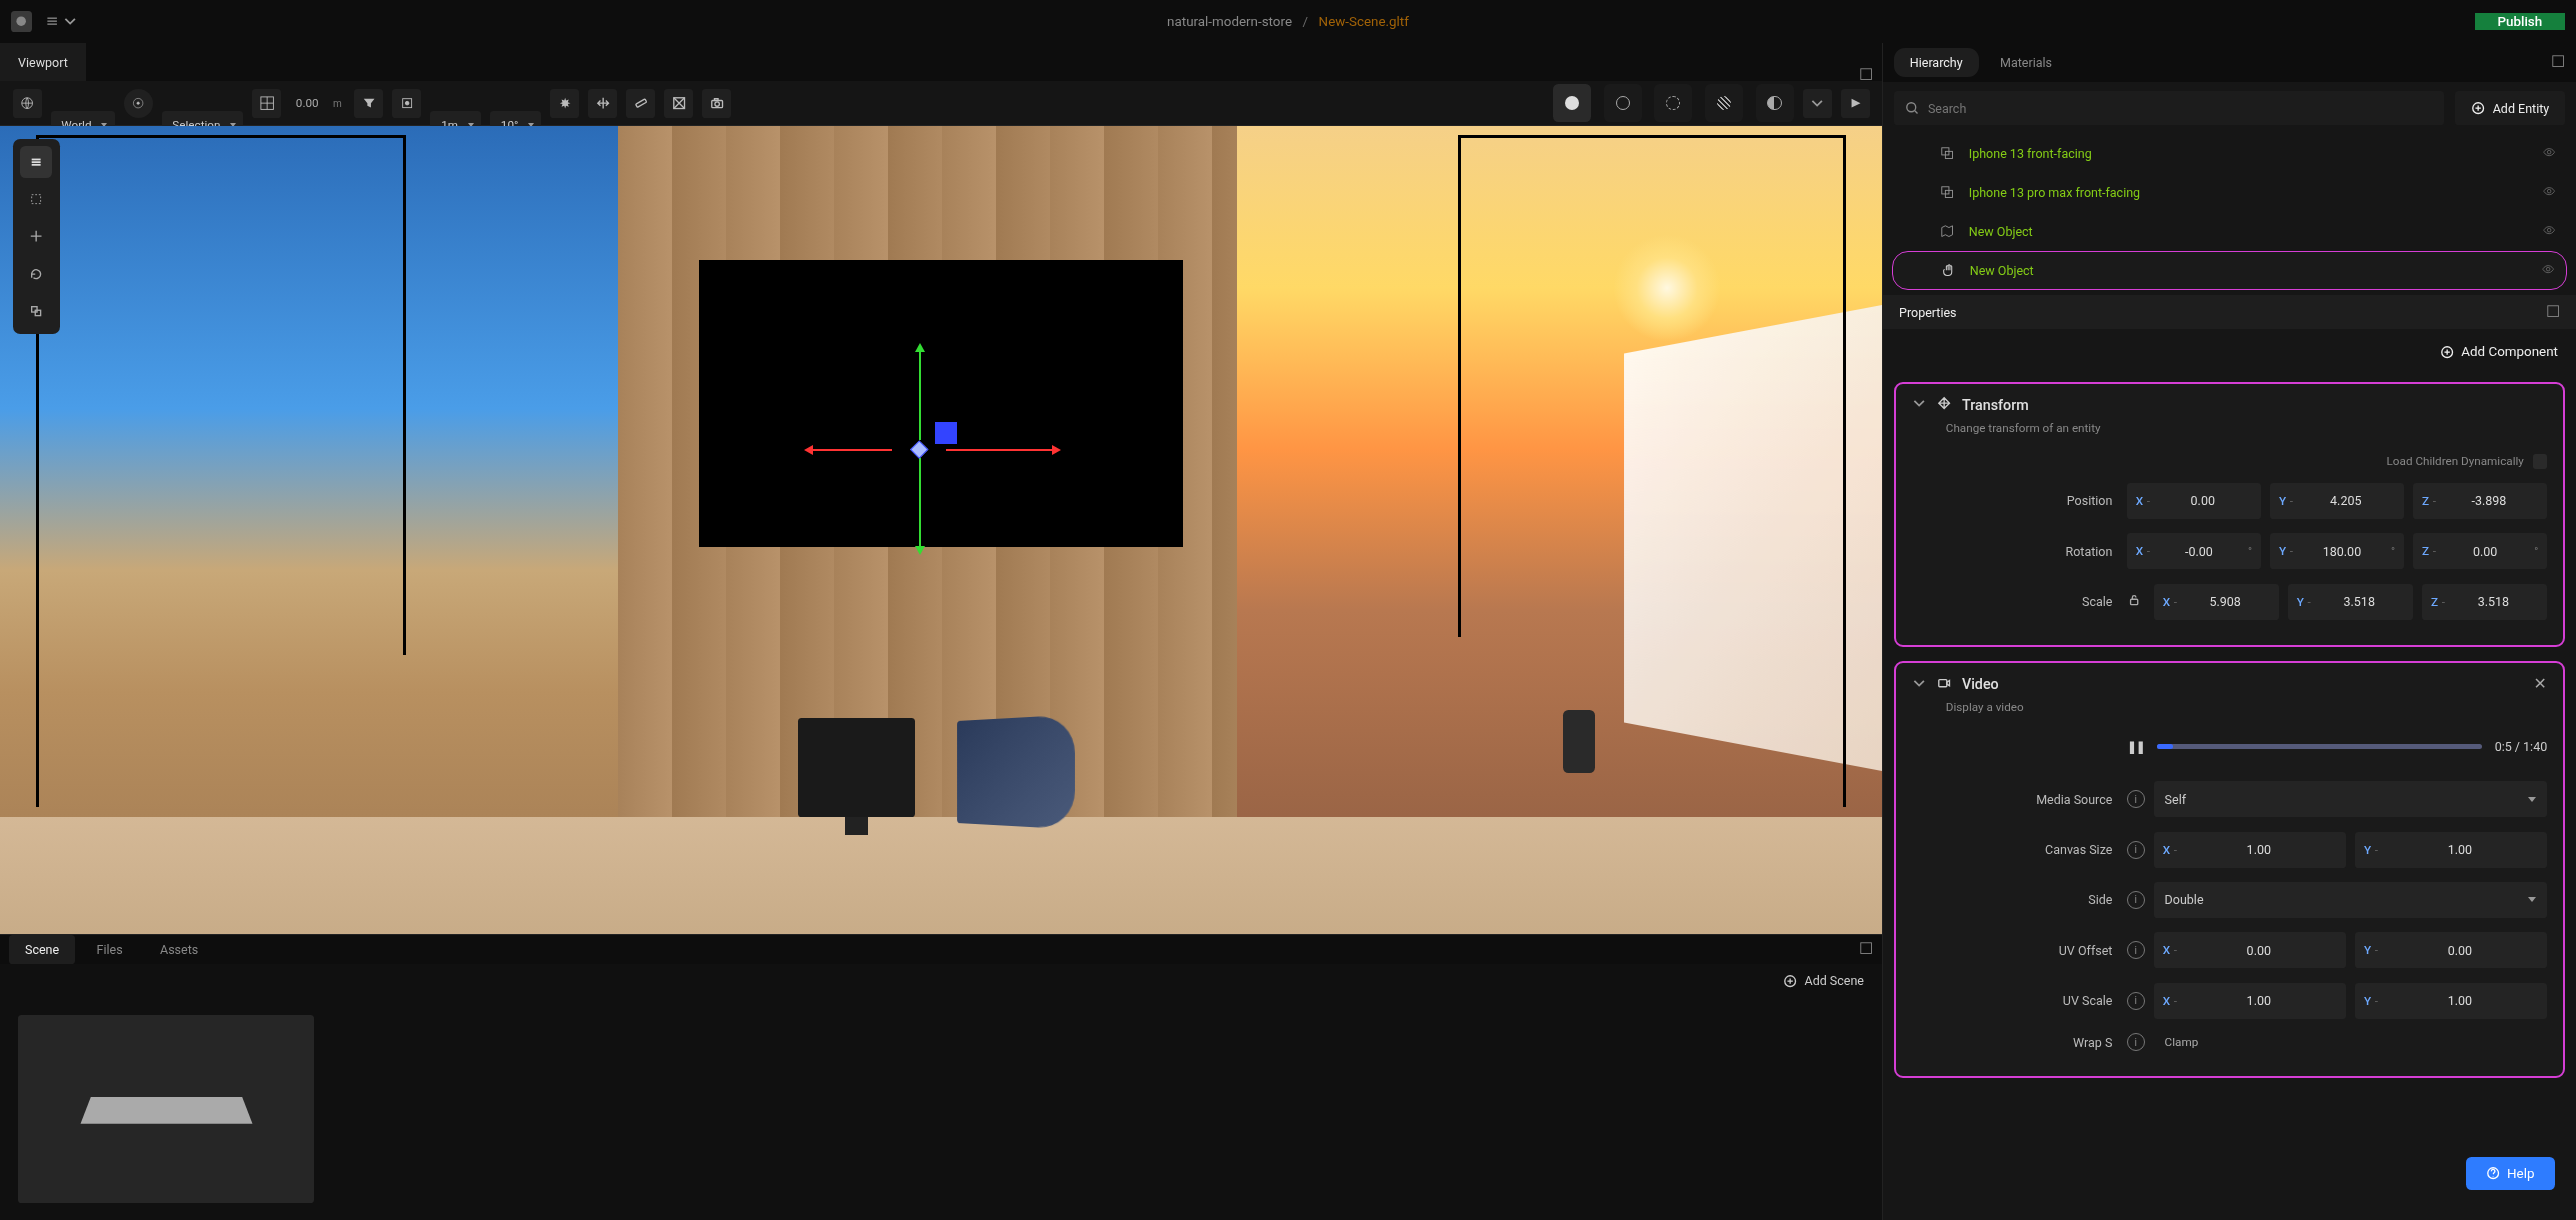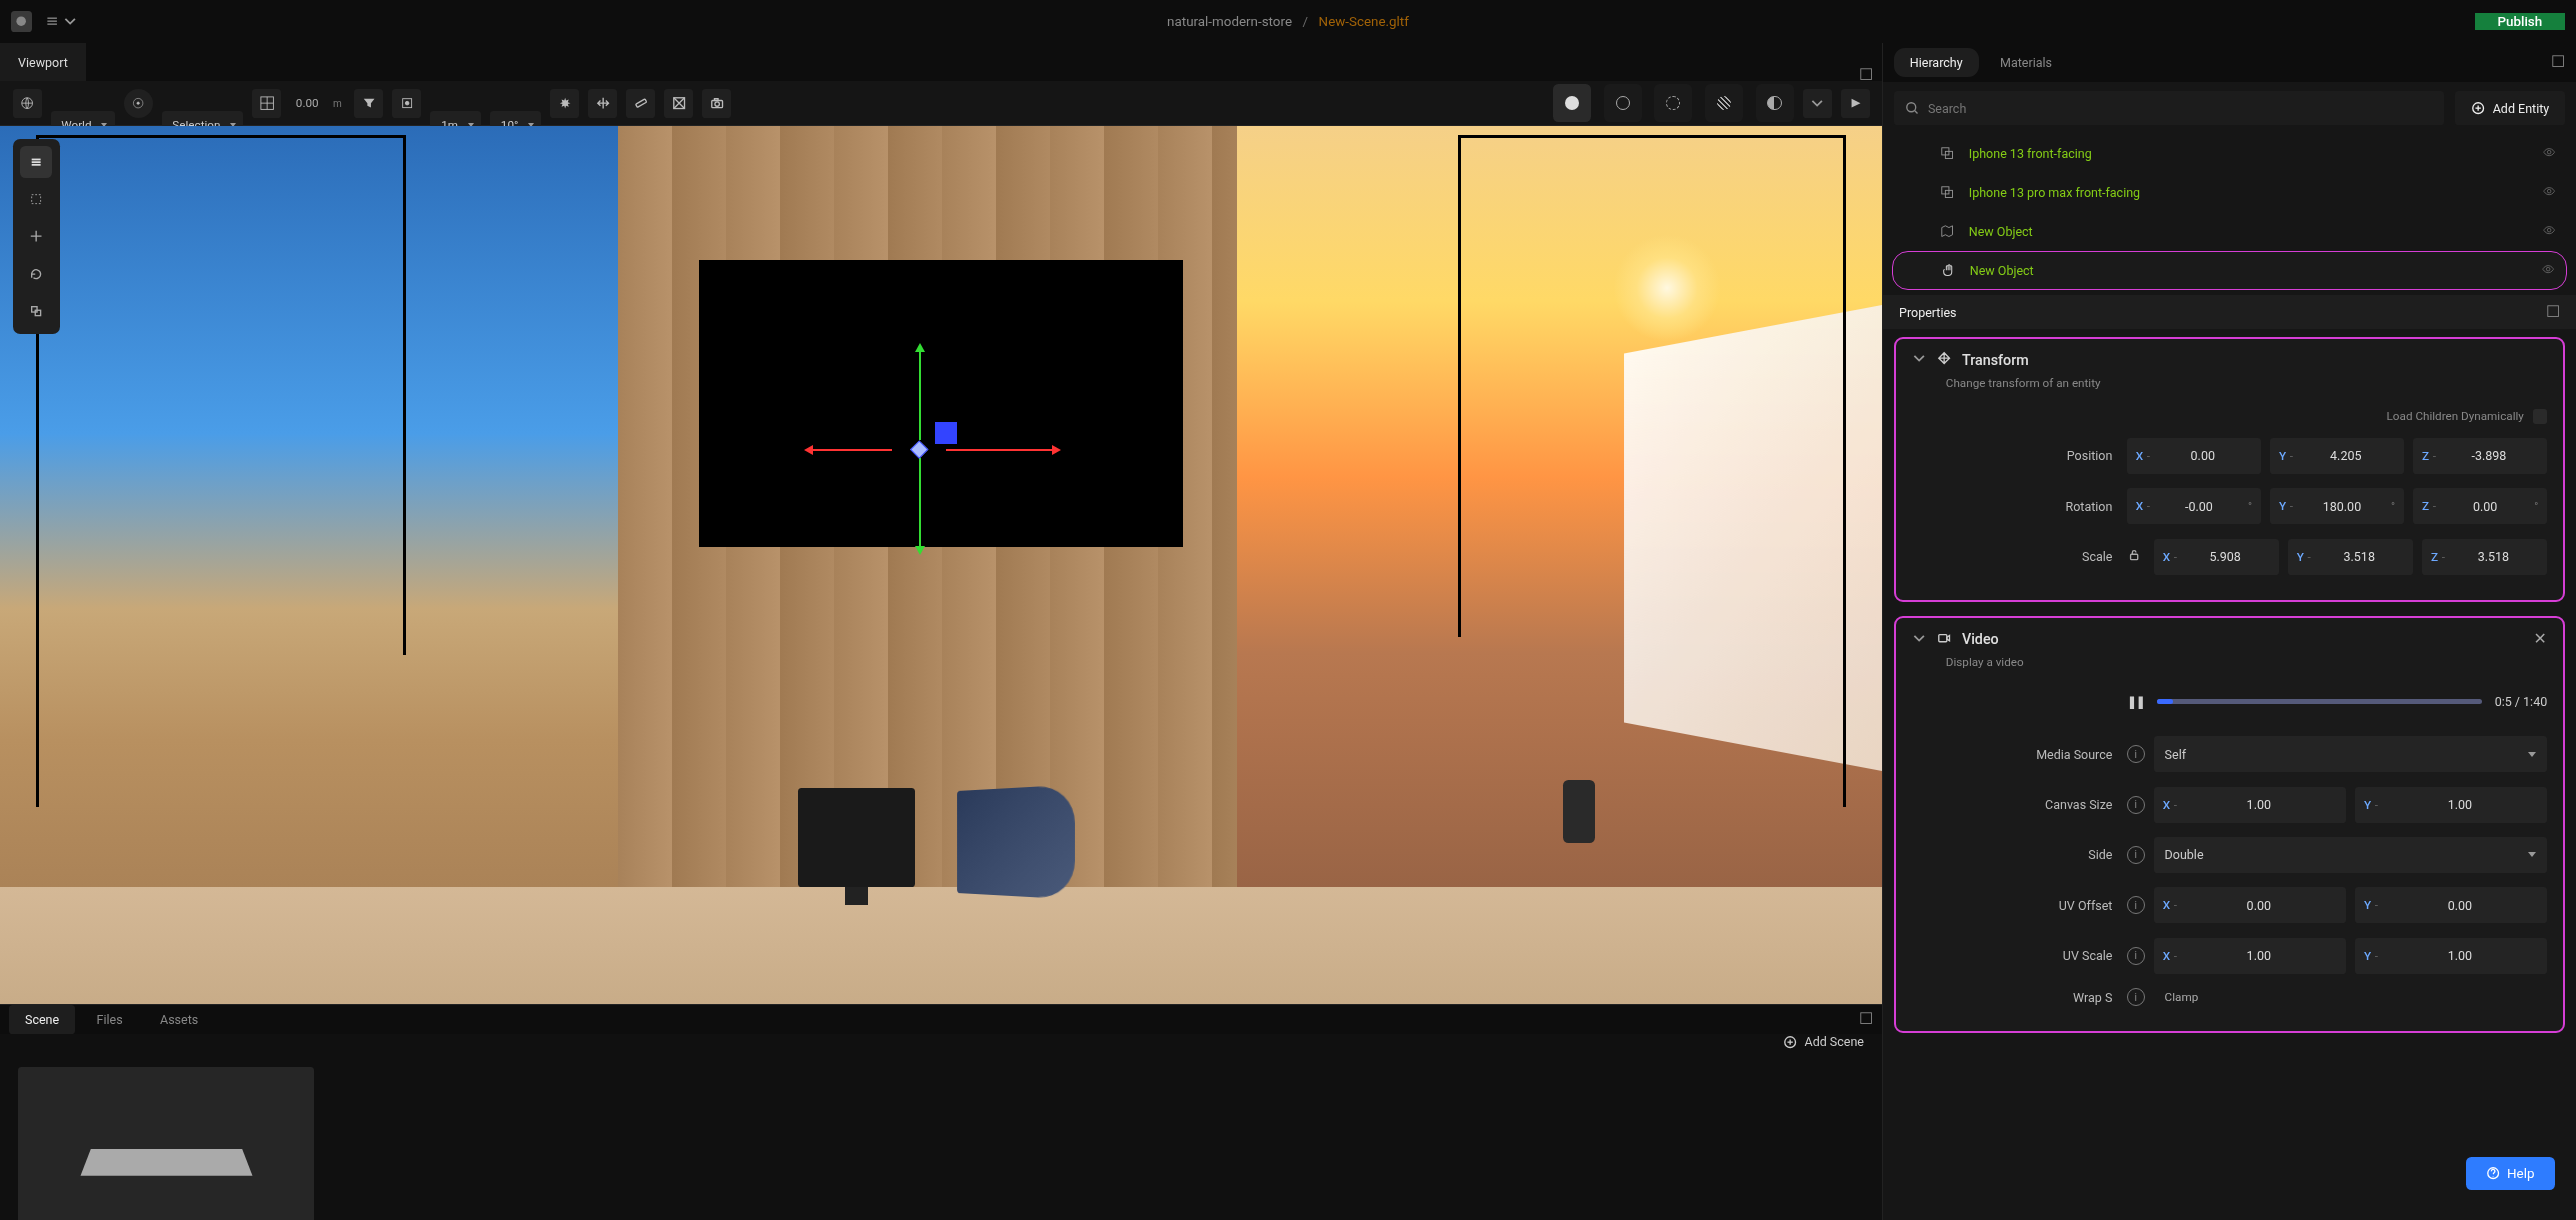--- a/index.html
+++ b/index.html
@@ -67,21 +67,21 @@
 .gizmo .axis-yn::after { content:''; position:absolute; bottom:-7.2px; left:-4.5px; border-top:9px solid #33dd33; border-left:5.4px solid transparent; border-right:5.4px solid transparent; }
 .gizmo .center-sq { position:absolute; width:21.5px; height:21.5px; background:#3344ff; left:16px; top:-27px; }
 .gizmo .center-pt { position:absolute; width:12.5px; height:12.5px; background:#aabbff; border:1.8px solid #3344ff; transform: rotate(45deg); left:-6.3px; top:-6.3px; }
 
 .tv1 { position:absolute; left:798px; bottom:117px; width:117px; height:99px; background:#1a1a1a; border-radius:3.6px; }
 .tv1::after { content:''; position:absolute; bottom:-18px; left:40%; width:20%; height:18px; background:#222; }
 .tv2 { position:absolute; left:950px; bottom:108px; width:125px; height:108px; background:linear-gradient(135deg,#2a3a5a,#4a5a7a); border-radius:3.6px 36px 36px 3.6px; transform: perspective(359px) rotateY(-20deg); }
 .phone { position:absolute; right:287px; bottom:161px; width:32px; height:63px; background:#2a2a2a; border-radius:5.4px; }
 
 
-.bottom-panel { height: 217px; background: #101010; border-top: 0.9px solid #222; display: flex; flex-direction: column; }
+.bottom-panel { height: 287px; background: #101010; border-top: 0.9px solid #222; display: flex; flex-direction: column; }
 .bp-tabs { height: 39px; display: flex; align-items: center; background: #0d0d0d; padding: 0 9px; gap: 5.4px; }
 .bp-tab { padding: 7.2px 16px; color: #888; border-radius: 3.6px; cursor: pointer; font-size: 12.5px; }
 .bp-tab.active { background: #1e1e1e; color: #eee; }
 .bp-tabs .pop { margin-left: auto; color:#888; }
 .bp-add { height: 45px; display: flex; align-items: center; justify-content: flex-end; padding: 0 18px; color: #ccc; gap:7.2px; cursor:pointer; font-size:12.5px; }
 .bp-content { flex: 1; padding: 18px; display: flex; gap: 18px; }
 .scene-thumb { width: 296px; height: 188px; background: #262626; border-radius: 3.6px; display:flex; align-items:center; justify-content:center; }
 .scene-thumb .plane { width:161px; height:63px; background:#aaa; transform: perspective(448px) rotateX(65deg); }
 
 
@@ -436,20 +436,28 @@
       </div>
     </div>
 
     <div class="props-header">
       <span>Properties</span>
       <div class="pop"><svg viewBox="0 0 16 16" stroke="#888" fill="none">
             <rect x="2" y="2" width="12" height="12"></rect>
           </svg></div>
     </div>
 
+    <div class="add-comp-row">
+      <svg viewBox="0 0 16 16" fill="none" stroke="#eee" stroke-width="1.5">
+          <circle cx="8" cy="8" r="6"></circle>
+          <line x1="8" y1="5" x2="8" y2="11"></line>
+          <line x1="5" y1="8" x2="11" y2="8"></line>
+        </svg>
+      <span>Add Component</span>
+    </div>
 
     <div class="component">
       <div class="comp-head">
         <span class="chev"><svg viewBox="0 0 12 12">
               <path d="M2 4l4 4 4-4" stroke="#999" fill="none" stroke-width="1.5"></path>
             </svg></span>
         <span><svg viewBox="0 0 16 16" fill="none" stroke="#ccc" stroke-width="1.5">
               <path d="M8 2v12M2 8h12M5 5l-3 3 3 3M11 5l3 3-3 3M5 5l3-3 3 3M5 11l3 3 3-3"></path>
             </svg></span>
         <span>Transform</span>

